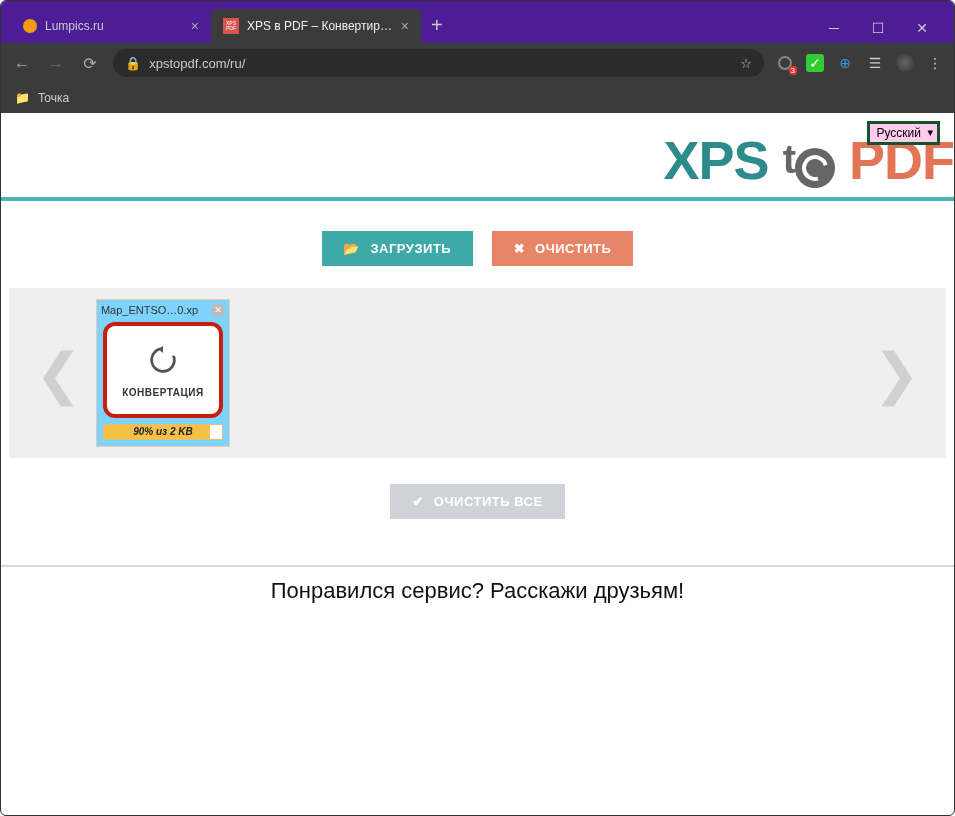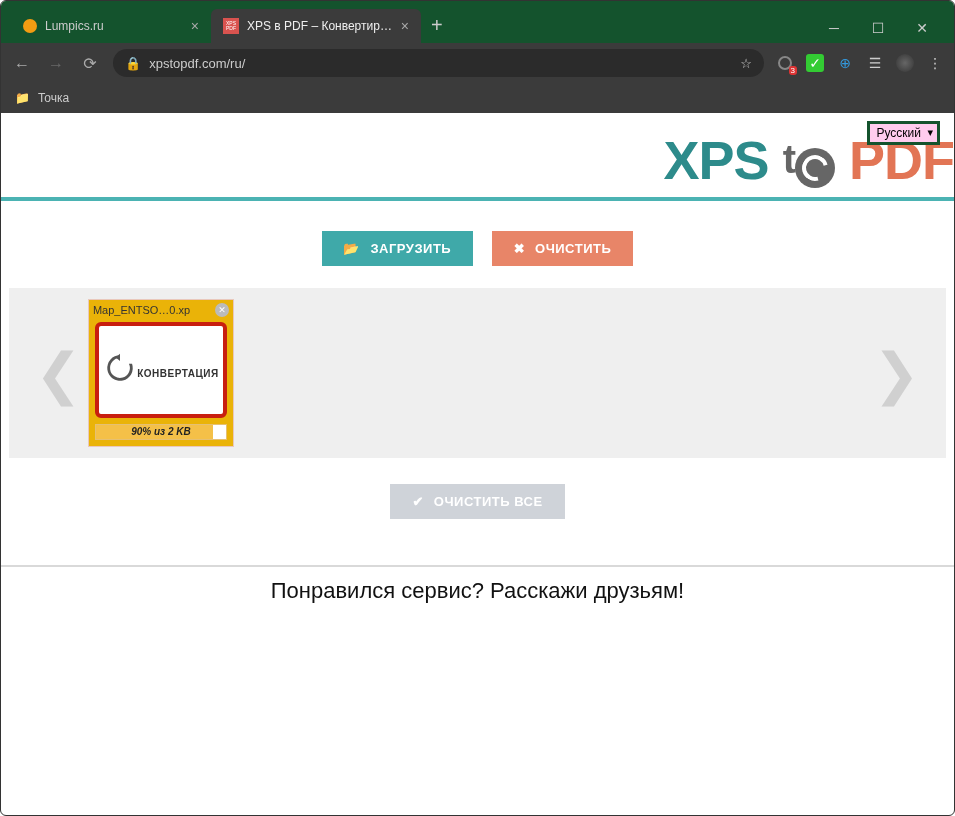--- a/index.html
+++ b/index.html
@@ -1,19 +1,19 @@
 <!DOCTYPE html>
 <html><head>
 <meta charset="utf-8">
 <style>
   * { margin: 0; padding: 0; box-sizing: border-box; }
   body { font-family: Arial, sans-serif; background: #fff; width: 955px; height: 816px; overflow: hidden; border: 1px solid #333; border-radius: 6px; position: relative; }
 
   
-  .titlebar { background: #14532d; height: 42px; display: flex; align-items: flex-end; padding: 0 10px; }
+  .titlebar { background: #4c1d95; height: 42px; display: flex; align-items: flex-end; padding: 0 10px; }
   .tab { height: 34px; display: flex; align-items: center; padding: 0 12px; font-size: 12px; color: #ccc; gap: 8px; border-radius: 6px 6px 0 0; min-width: 200px; max-width: 210px; }
   .tab.active { background: #3b3b3b; color: #eee; }
   .tab-favicon { width: 16px; height: 16px; display: flex; align-items: center; justify-content: center; font-size: 12px; }
   .tab-title { flex: 1; white-space: nowrap; overflow: hidden; text-overflow: ellipsis; }
   .tab-close { color: #aaa; font-size: 14px; }
   .new-tab { color: #ccc; font-size: 20px; padding: 0 10px; margin-bottom: 6px; }
   .window-controls { margin-left: auto; display: flex; gap: 0; }
   .win-ctrl { width: 44px; height: 30px; display: flex; align-items: center; justify-content: center; color: #ccc; font-size: 14px; }
 
   .addrbar { background: #3b3b3b; height: 40px; display: flex; align-items: center; padding: 0 10px; gap: 12px; }
@@ -46,25 +46,25 @@
   .upload-section { background: #fff; padding: 30px 0 22px; text-align: center; }
   .btn { display: inline-flex; align-items: center; gap: 10px; color: #fff; font-size: 13px; font-weight: bold; padding: 10px 22px; border: none; letter-spacing: 0.5px; cursor: pointer; }
   .btn-upload { background: #3fa9a9; }
   .btn-clear { background: #e88568; margin-left: 14px; }
   .btn-download { background: #cfd3d9; color: #fff; }
 
   .carousel { background: #efefef; height: 170px; display: flex; align-items: center; padding: 0 20px; position: relative; margin: 0 8px; }
   .carousel-arrow { font-size: 56px; color: #d0d0d0; user-select: none; padding: 0 6px; }
   .carousel-arrow.right { margin-left: auto; }
 
-  .file-card { width: 146px; background: #eab308; border: 1px solid #e9c8bc; }
+  .file-card { width: 134px; background: #7dd3fc; border: 1px solid #e9c8bc; margin-left: 8px; }
   .file-header { display: flex; align-items: center; padding: 3px 4px; font-size: 11px; color: #333; }
   .file-name { flex: 1; white-space: nowrap; overflow: hidden; }
   .file-remove { width: 14px; height: 14px; background: #bbb; color: #fff; border-radius: 50%; font-size: 9px; display: flex; align-items: center; justify-content: center; }
-  .file-body { background: #fff; margin: 2px 6px; border: 4px solid #c81e0f; border-radius: 6px; height: 96px; display: flex; flex-direction: row; align-items: center; justify-content: center; }
+  .file-body { background: #fff; margin: 2px 6px; border: 4px solid #c81e0f; border-radius: 12px; height: 96px; display: flex; flex-direction: column; align-items: center; justify-content: center; }
   .spinner-icon svg { width: 34px; height: 34px; }
   .conv-label { font-size: 10px; font-weight: bold; color: #333; letter-spacing: 0.5px; margin-top: 6px; }
   .progress-row { padding: 4px 6px 6px; font-style: italic; }
   .progress-bar { height: 16px; background: #fff; border: 1px solid #e6c072; position: relative; }
   .progress-fill { position: absolute; top:0; left:0; bottom:0; width: 90%; background: #f4c048; }
   .progress-text { position: absolute; width: 100%; text-align: center; font-size: 10px; color: #222; line-height: 14px; font-weight: bold; }
 
   .download-all { text-align: center; padding: 26px 0 18px; }
 
   .share-title { text-align: center; font-size: 22px; font-weight: normal; padding: 11px 0 20px; color: #111; }

